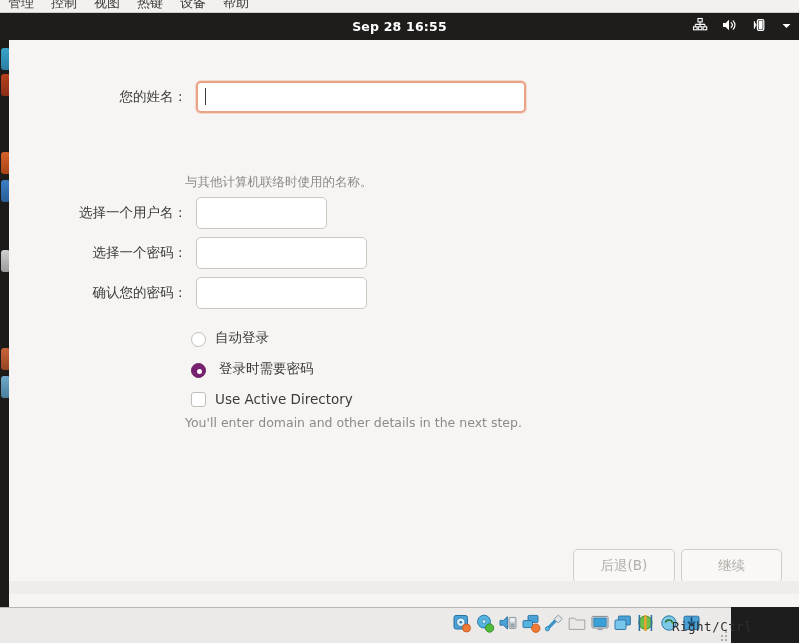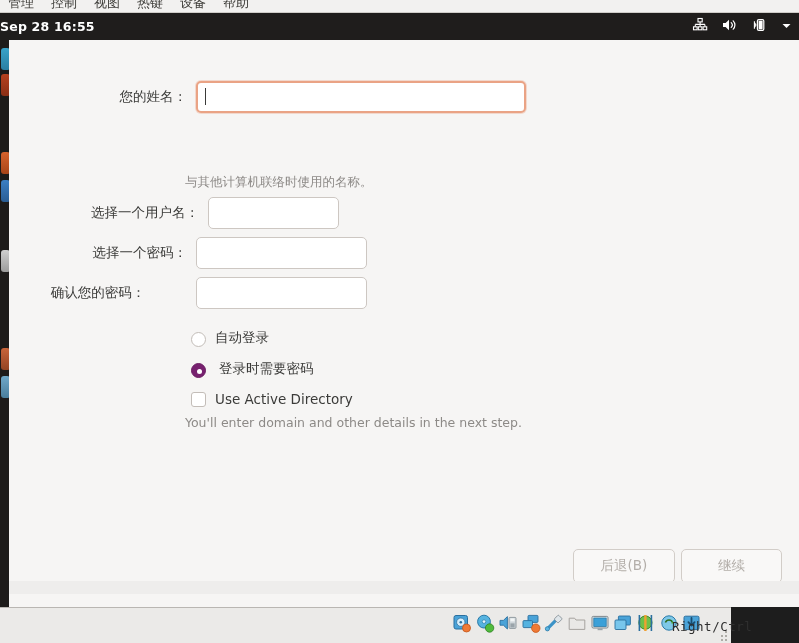--- a/index.html
+++ b/index.html
@@ -63,21 +63,21 @@
     height: 27px;
     background: #1f1d1c;
     color: #ffffff;
   }
   .topbar-clock {
     position: absolute;
     left: 0; right: 0;
     top: 0;
     height: 27px;
     line-height: 27px;
-    text-align: left;
+    text-align: center;
     font-size: 12.5px;
     font-weight: bold;
     letter-spacing: 0.2px;
   }
   .topbar-right {
     position: absolute;
     right: 6px;
     top: 0;
     height: 27px;
     display: flex;
@@ -343,32 +343,32 @@
         <div class="row" style="left:0; top:41px; width:520px;">
           <div class="field-label" style="width:178px;">您的姓名：</div>
           <div style="position:relative; margin-left:9px;">
             <input class="textfield focused" type="text" style="width: 330px;" placeholder="">
             <span class="caret" style="left:9px; top:7px;"></span>
           </div>
         </div>
 
         <div class="hint" style="left:176px; top:134px;">与其他计算机联络时使用的名称。</div>
 
-        <div class="row" style="left:0; top:157px; width:520px;padding-left:12px;">
+        <div class="row" style="left:0; top:157px; width:520px;">
           <div class="field-label" style="width:178px;">选择一个用户名：</div>
           <input class="textfield" type="text" style="width: 131px; margin-left: 9px;" placeholder="">
         </div>
 
         <div class="row" style="left:0; top:197px; width:520px;">
           <div class="field-label" style="width:178px;">选择一个密码：</div>
           <input class="textfield" type="password" style="width: 171px; margin-left: 9px;" placeholder="">
         </div>
 
         <div class="row" style="left:0; top:237px; width:520px;">
-          <div class="field-label" style="width:178px;text-align:center;">确认您的密码：</div>
+          <div class="field-label" style="width:178px;">确认您的密码：</div>
           <input class="textfield" type="password" style="width: 171px; margin-left: 9px;" placeholder="">
         </div>
 
         <div class="choice" style="left:182px; top:289px;">
           <span class="radio"></span>
           <span class="choice-label">自动登录</span>
         </div>
 
         <div class="choice" style="left:182px; top:320px;gap:13px;">
           <span class="radio selected"></span>

